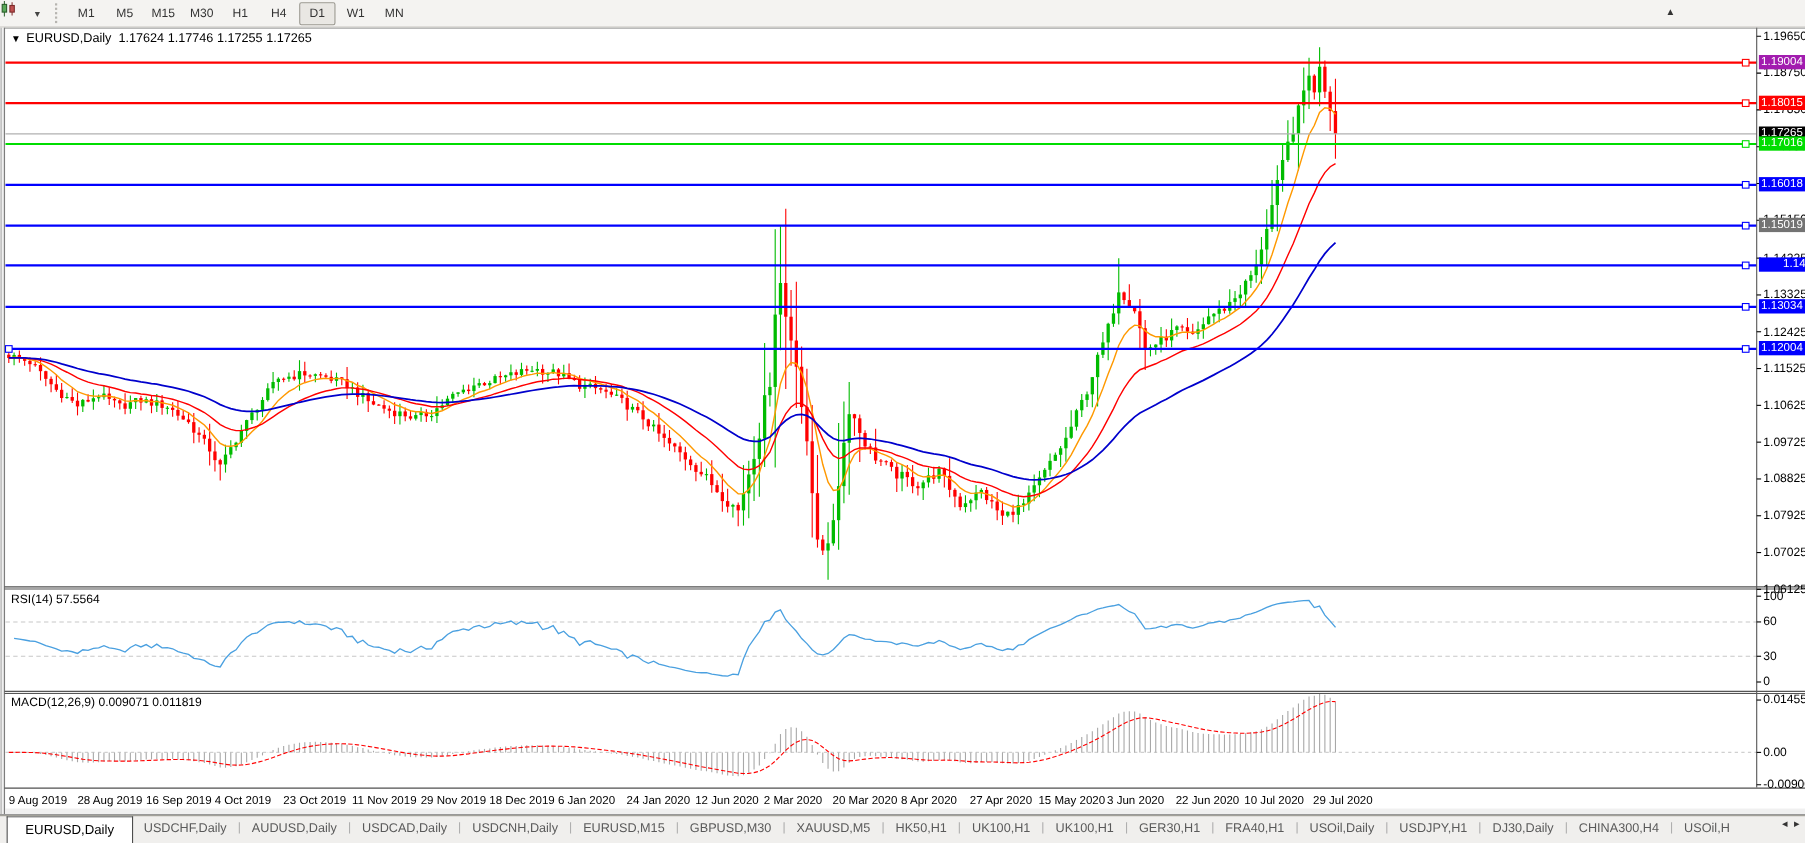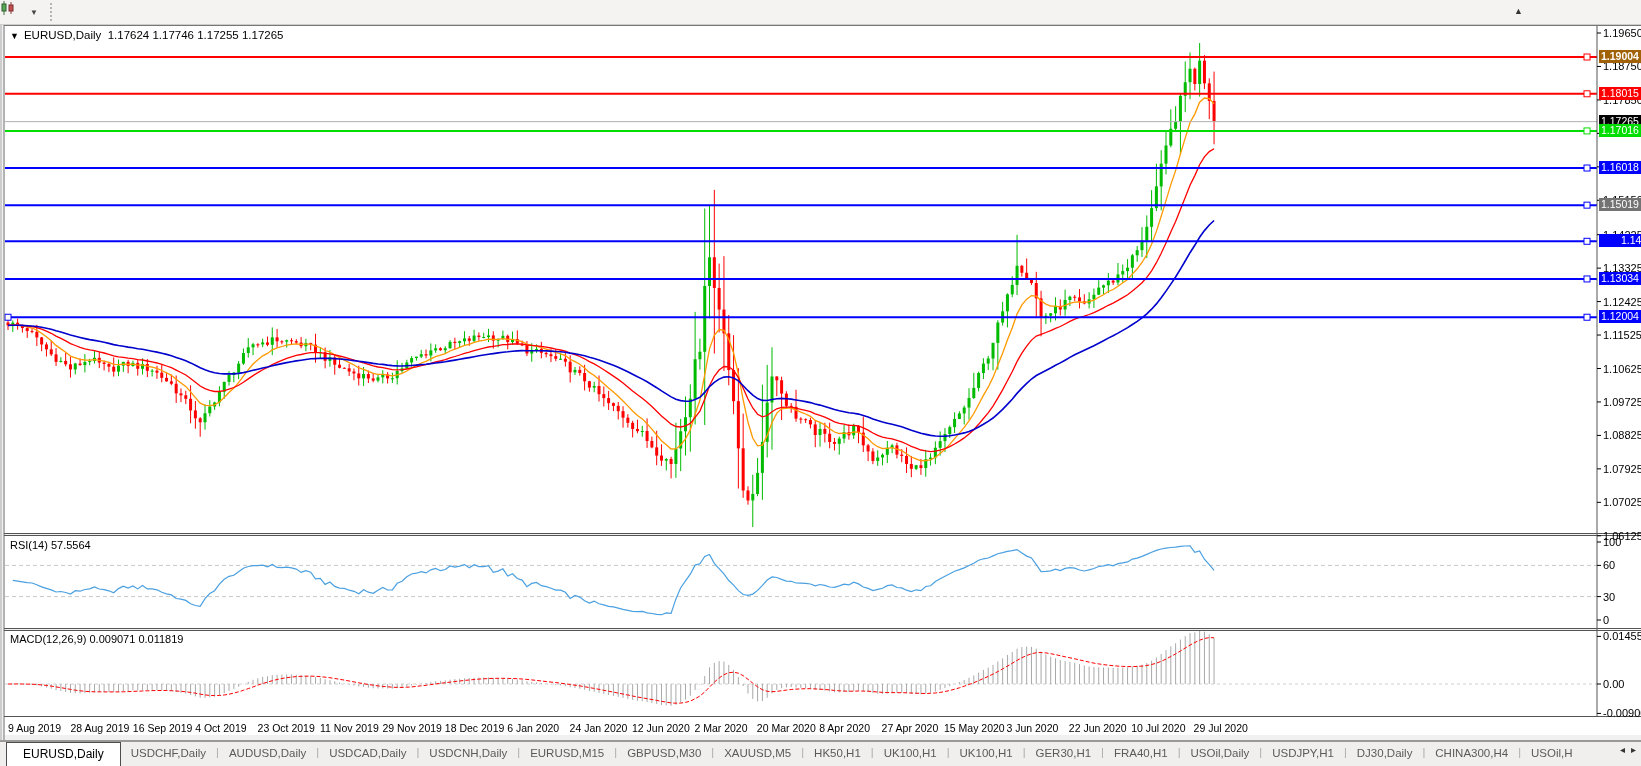--- a/index.html
+++ b/index.html
@@ -45,20 +45,31 @@
     <div class="tool-icon">
       <svg width="16" height="16">
         <line x1="4" y1="1" x2="4" y2="15" stroke="#3c6e3c" stroke-width="1"></line>
         <rect x="2" y="4" width="4" height="7" fill="#58a858" stroke="#2c5e2c"></rect>
         <line x1="11" y1="2" x2="11" y2="14" stroke="#8a3c3c" stroke-width="1"></line>
         <rect x="9" y="5" width="4" height="6" fill="#c05050" stroke="#7c2c2c"></rect>
       </svg>
     </div>
     <span class="caret">▼</span>
     <span class="grip"></span>
+    <div id="tf-buttons" style="display:flex">
+        <div class="tfbtn">M1</div>
+        <div class="tfbtn">M5</div>
+        <div class="tfbtn">M15</div>
+        <div class="tfbtn">M30</div>
+        <div class="tfbtn">H1</div>
+        <div class="tfbtn">H4</div>
+        <div class="tfbtn active">D1</div>
+        <div class="tfbtn">W1</div>
+        <div class="tfbtn">MN</div>
+      </div>
     <span id="ovf">▲</span>
   </div>
 
   <div id="chartwrap">
     <svg id="cv" width="1641" height="741">
         <rect x="5" y="0" width="1592" height="508" fill="#fff"></rect>
         <rect x="5" y="510" width="1592" height="93" fill="#fff"></rect>
         <rect x="5" y="605" width="1592" height="86" fill="#fff"></rect>
         <rect x="1597" y="0" width="44" height="691" fill="#fff"></rect>
         <rect x="5" y="692" width="1636" height="18" fill="#fff"></rect>
@@ -905,21 +916,21 @@
       <div class="lbl" style="left: 1603px; top: 496.331px;">1.07025</div>
       <div class="lbl" style="left: 1603px; top: 529.788px;">1.06125</div>
       <div class="lbl" style="left: 1603px; top: 536px;">100</div>
       <div class="lbl" style="left: 1603px; top: 559.4px;">60</div>
       <div class="lbl" style="left: 1603px; top: 590.6px;">30</div>
       <div class="lbl" style="left: 1603px; top: 614px;">0</div>
       <div class="lbl" style="left: 1603px; top: 630.402px;">0.014556</div>
       <div class="lbl" style="left: 1603px; top: 678px;">0.00</div>
       <div class="lbl" style="left: 1603px; top: 707.433px;">-0.009001</div>
       <div class="badge" style="top: 114.662px; background: rgb(0, 0, 0);">1.17265</div>
-      <div class="badge" style="top: 50.0149px; background: #a16207; font-weight: bold;">1.19004</div>
+      <div class="badge" style="top: 50.0149px; background: #a21caf;">1.19004</div>
       <div class="badge" style="top: 86.7807px; background: rgb(255, 0, 0);">1.18015</div>
       <div class="badge" style="top: 123.918px; background: rgb(0, 221, 0);">1.17016</div>
       <div class="badge" style="top: 161.019px; background: rgb(0, 0, 255);">1.16018</div>
       <div class="badge" style="top: 198.156px; background: #737373;">1.15019</div>
       <div class="badge" style="top: 234.29px; background: rgb(0, 0, 255); padding-left: 22px;">1.14047</div>
       <div class="badge" style="top: 271.948px; background: rgb(0, 0, 255);">1.13034</div>
       <div class="badge" style="top: 310.238px; background: rgb(0, 0, 255);">1.12004</div>
     </div>
 
   <div id="dates">

